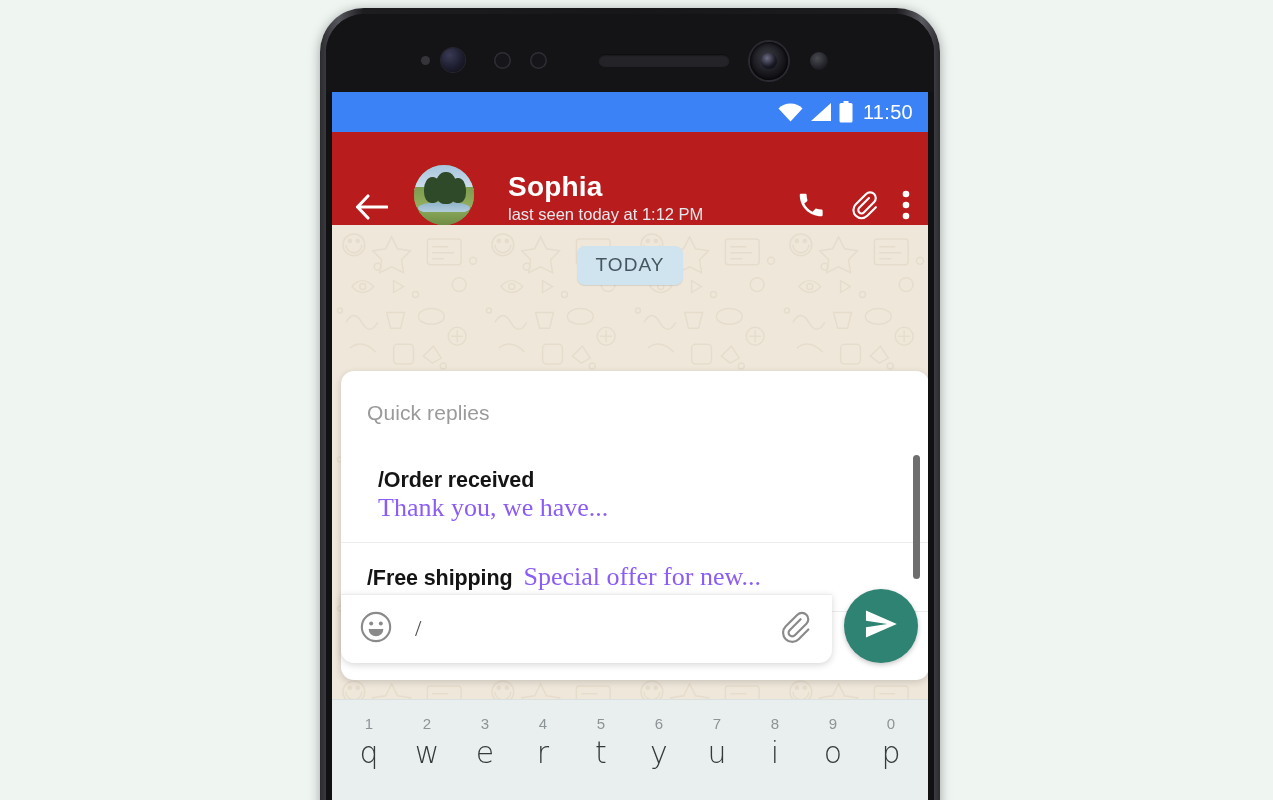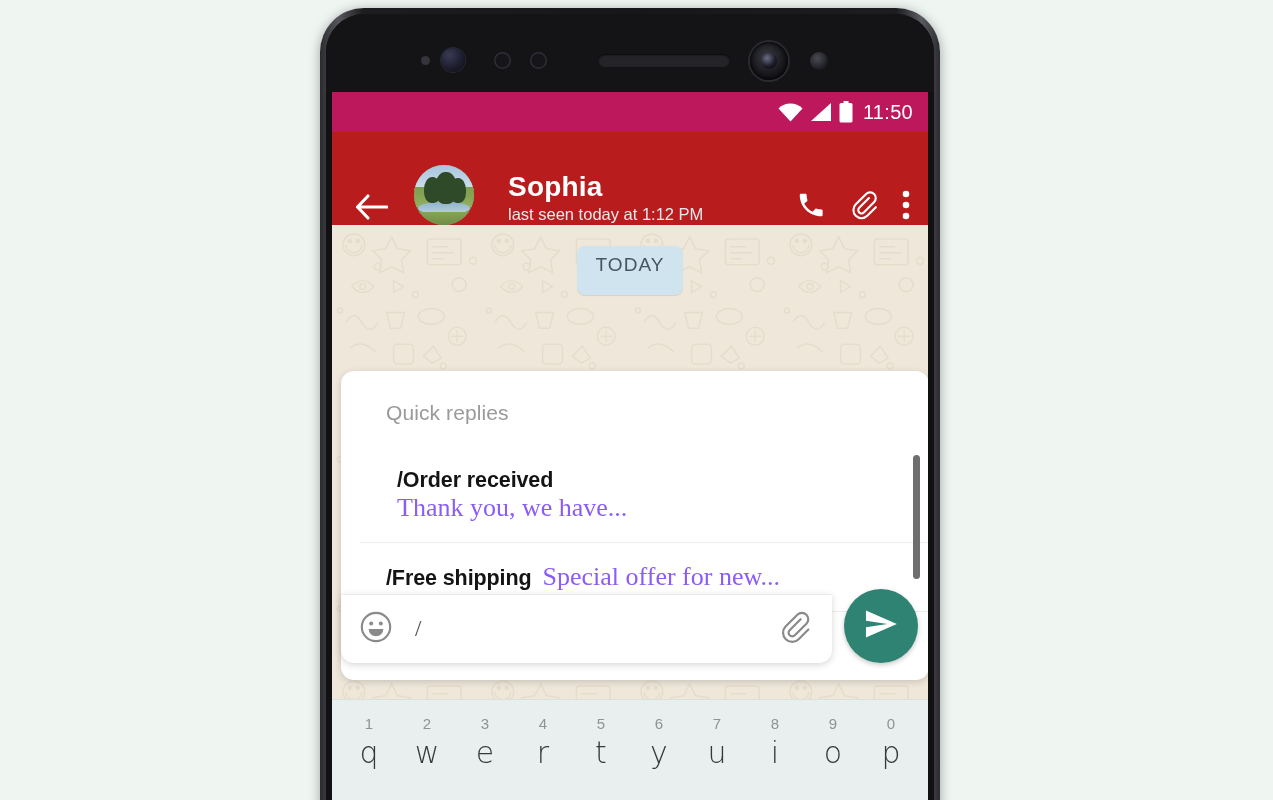--- a/index.html
+++ b/index.html
@@ -68,21 +68,21 @@
   #screen {
     position: absolute;
     left: 6px; right: 6px; top: 78px; bottom: 0;
     background: #efe8dc;
     overflow: hidden;
   }
 
   
   #status-bar {
     height: 40px;
-    background: #be185d;
+    background: #3b82f6;
     display: flex;
     align-items: center;
     justify-content: flex-end;
     padding-right: 15px;
     gap: 7px;
   }
   #status-bar svg { display: block; }
   #status-time {
     color: #fff; font-size: 20px; font-weight: 500;
     letter-spacing: .3px; margin-left: 3px;
@@ -134,36 +134,35 @@
 
   #today-badge-row {
     position: relative;
     display: flex; justify-content: center;
     padding-top: 21px;
   }
   #today-badge {
     background: #cfe4ef;
     color: #46565e;
     font-size: 19px; font-weight: 500; letter-spacing: 1.1px;
-    padding: 8px 18px 19px;
+    padding: 8px 18px 9px;
     border-radius: 8px;
     box-shadow: 0 1px 1px rgba(0,0,0,.10);
   }
 
   
   #quick-replies-panel {
     position: absolute;
     left: 9px;
     top: 146px;
     width: 588px;
     background: #fff;
     border-radius: 13px;
     box-shadow: 0 2px 7px rgba(0,0,0,.16);
     overflow: hidden;
-    padding-left: 19px;
   }
   #quick-replies-title {
     color: #9a9a9a;
     font-size: 21px;
     padding: 30px 0 24px 26px;
     letter-spacing: .1px;
   }
   #quick-replies-list { position: relative; }
   .quick-reply-item {
     display: flex; align-items: baseline;

